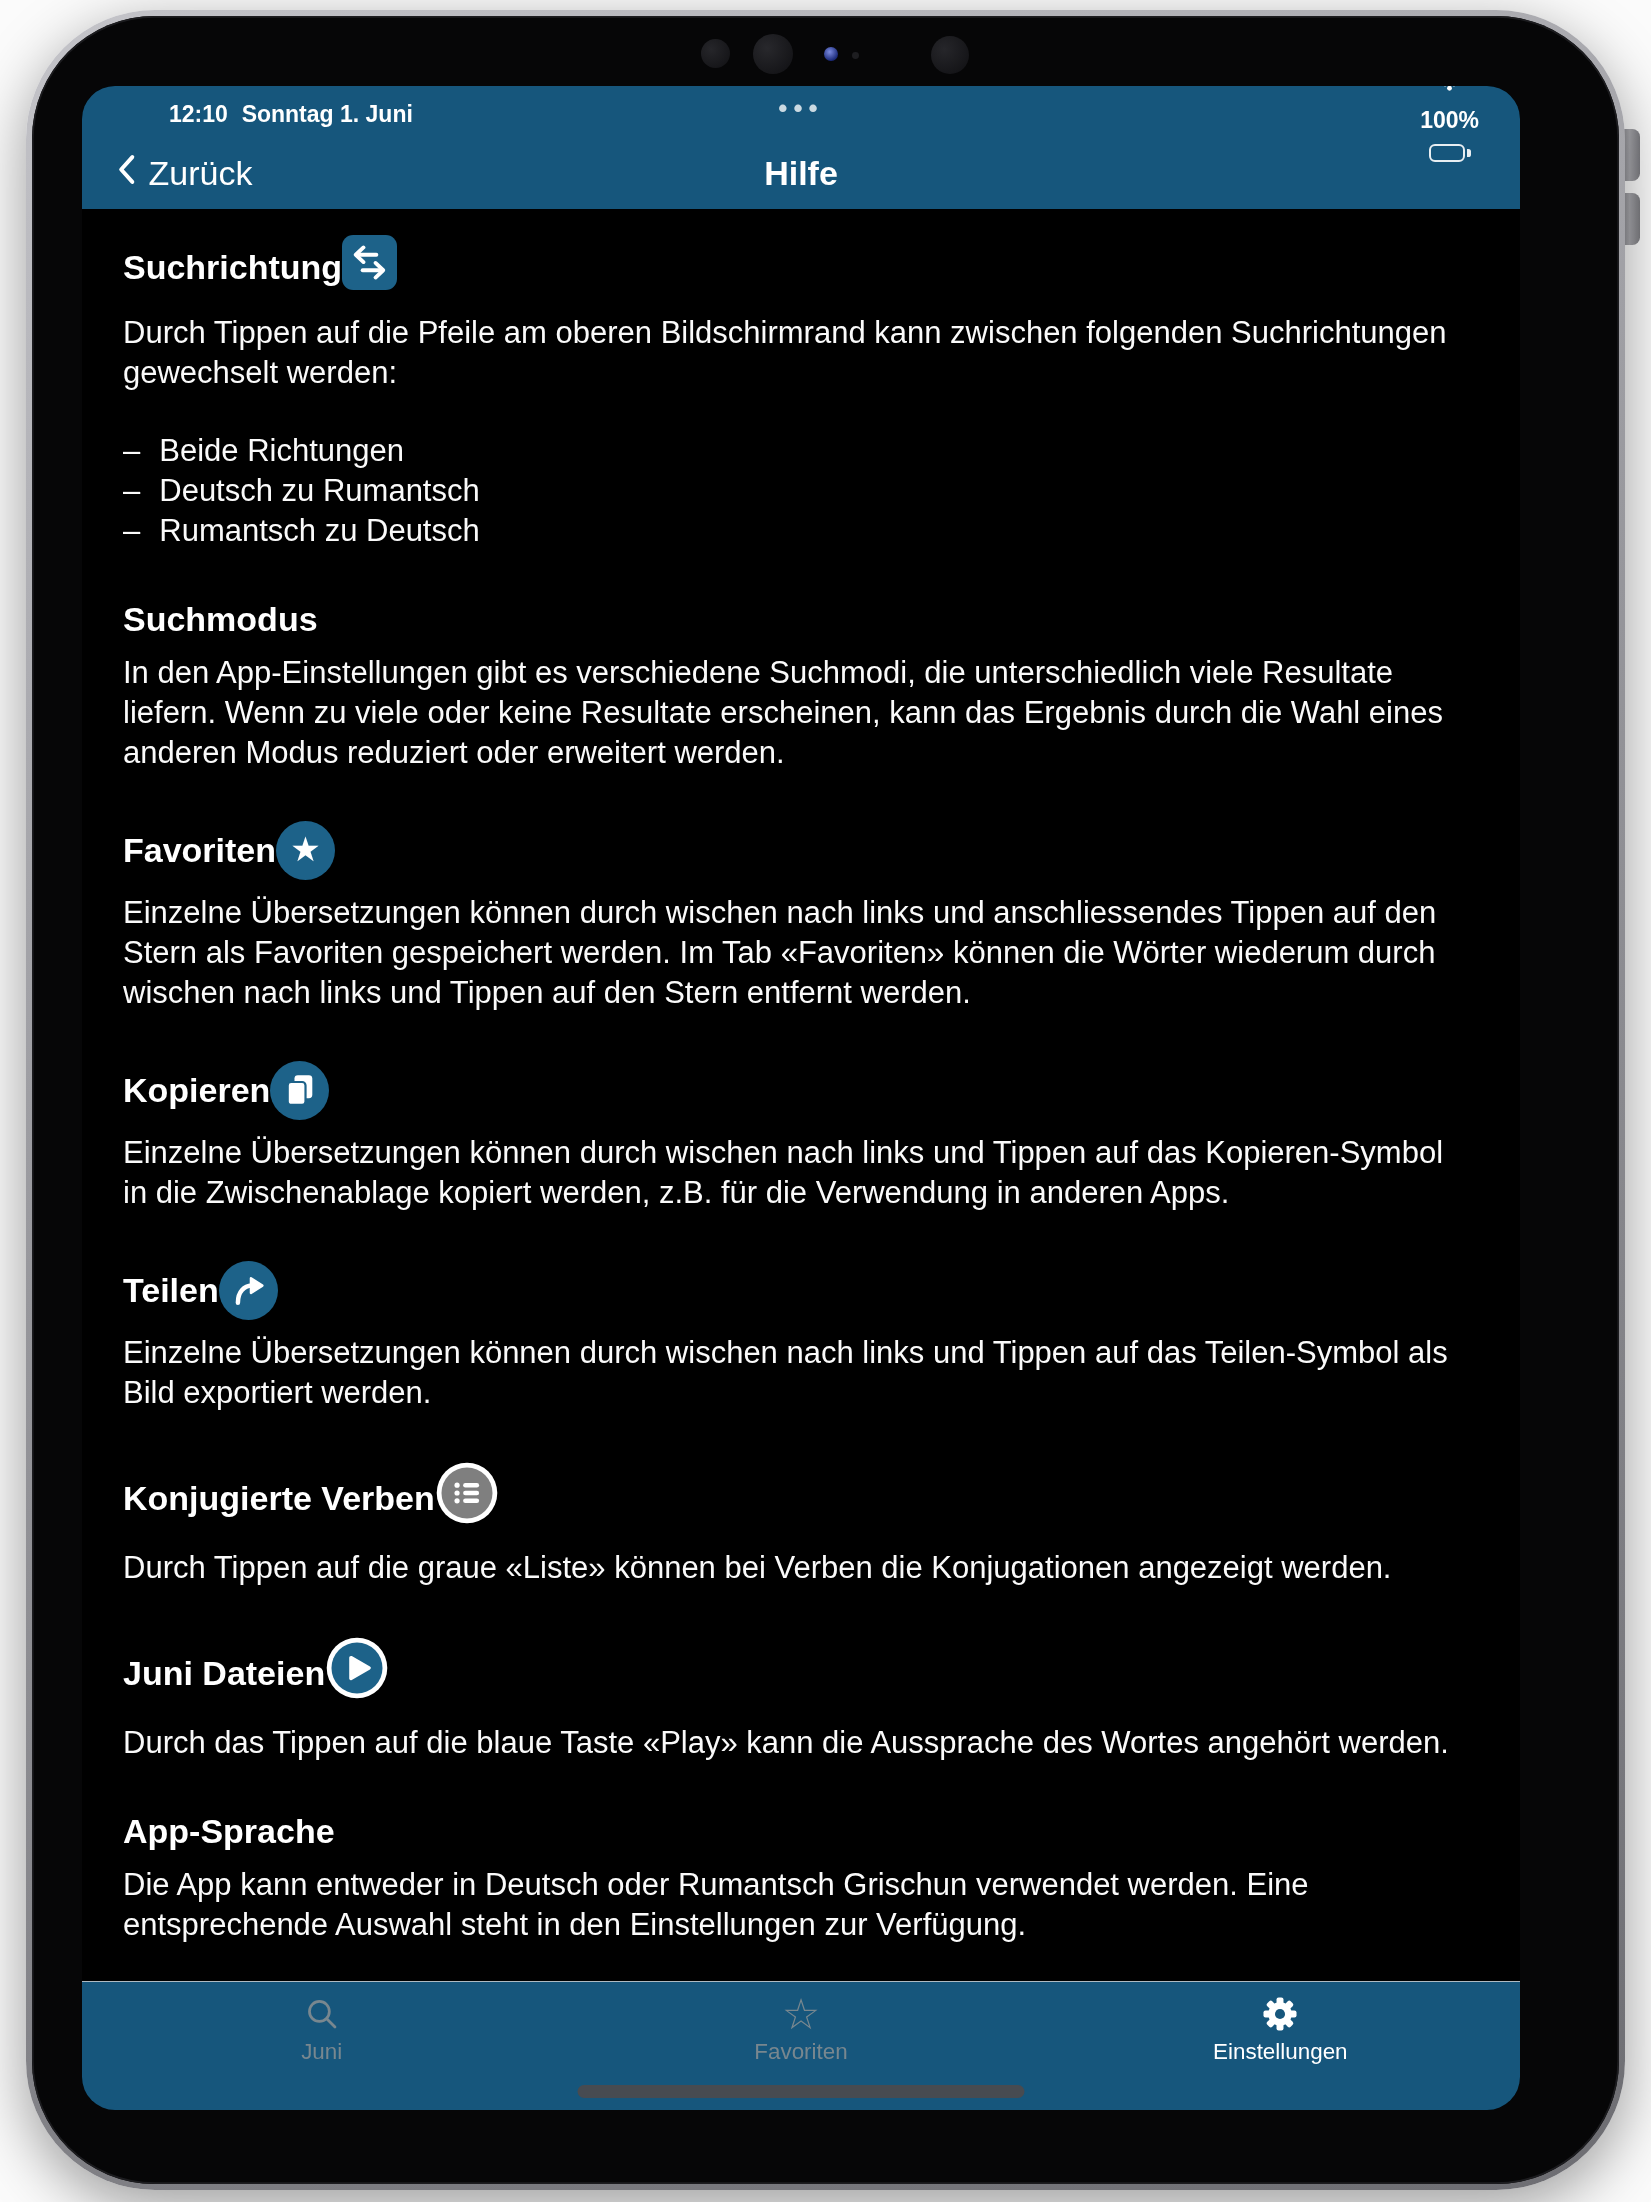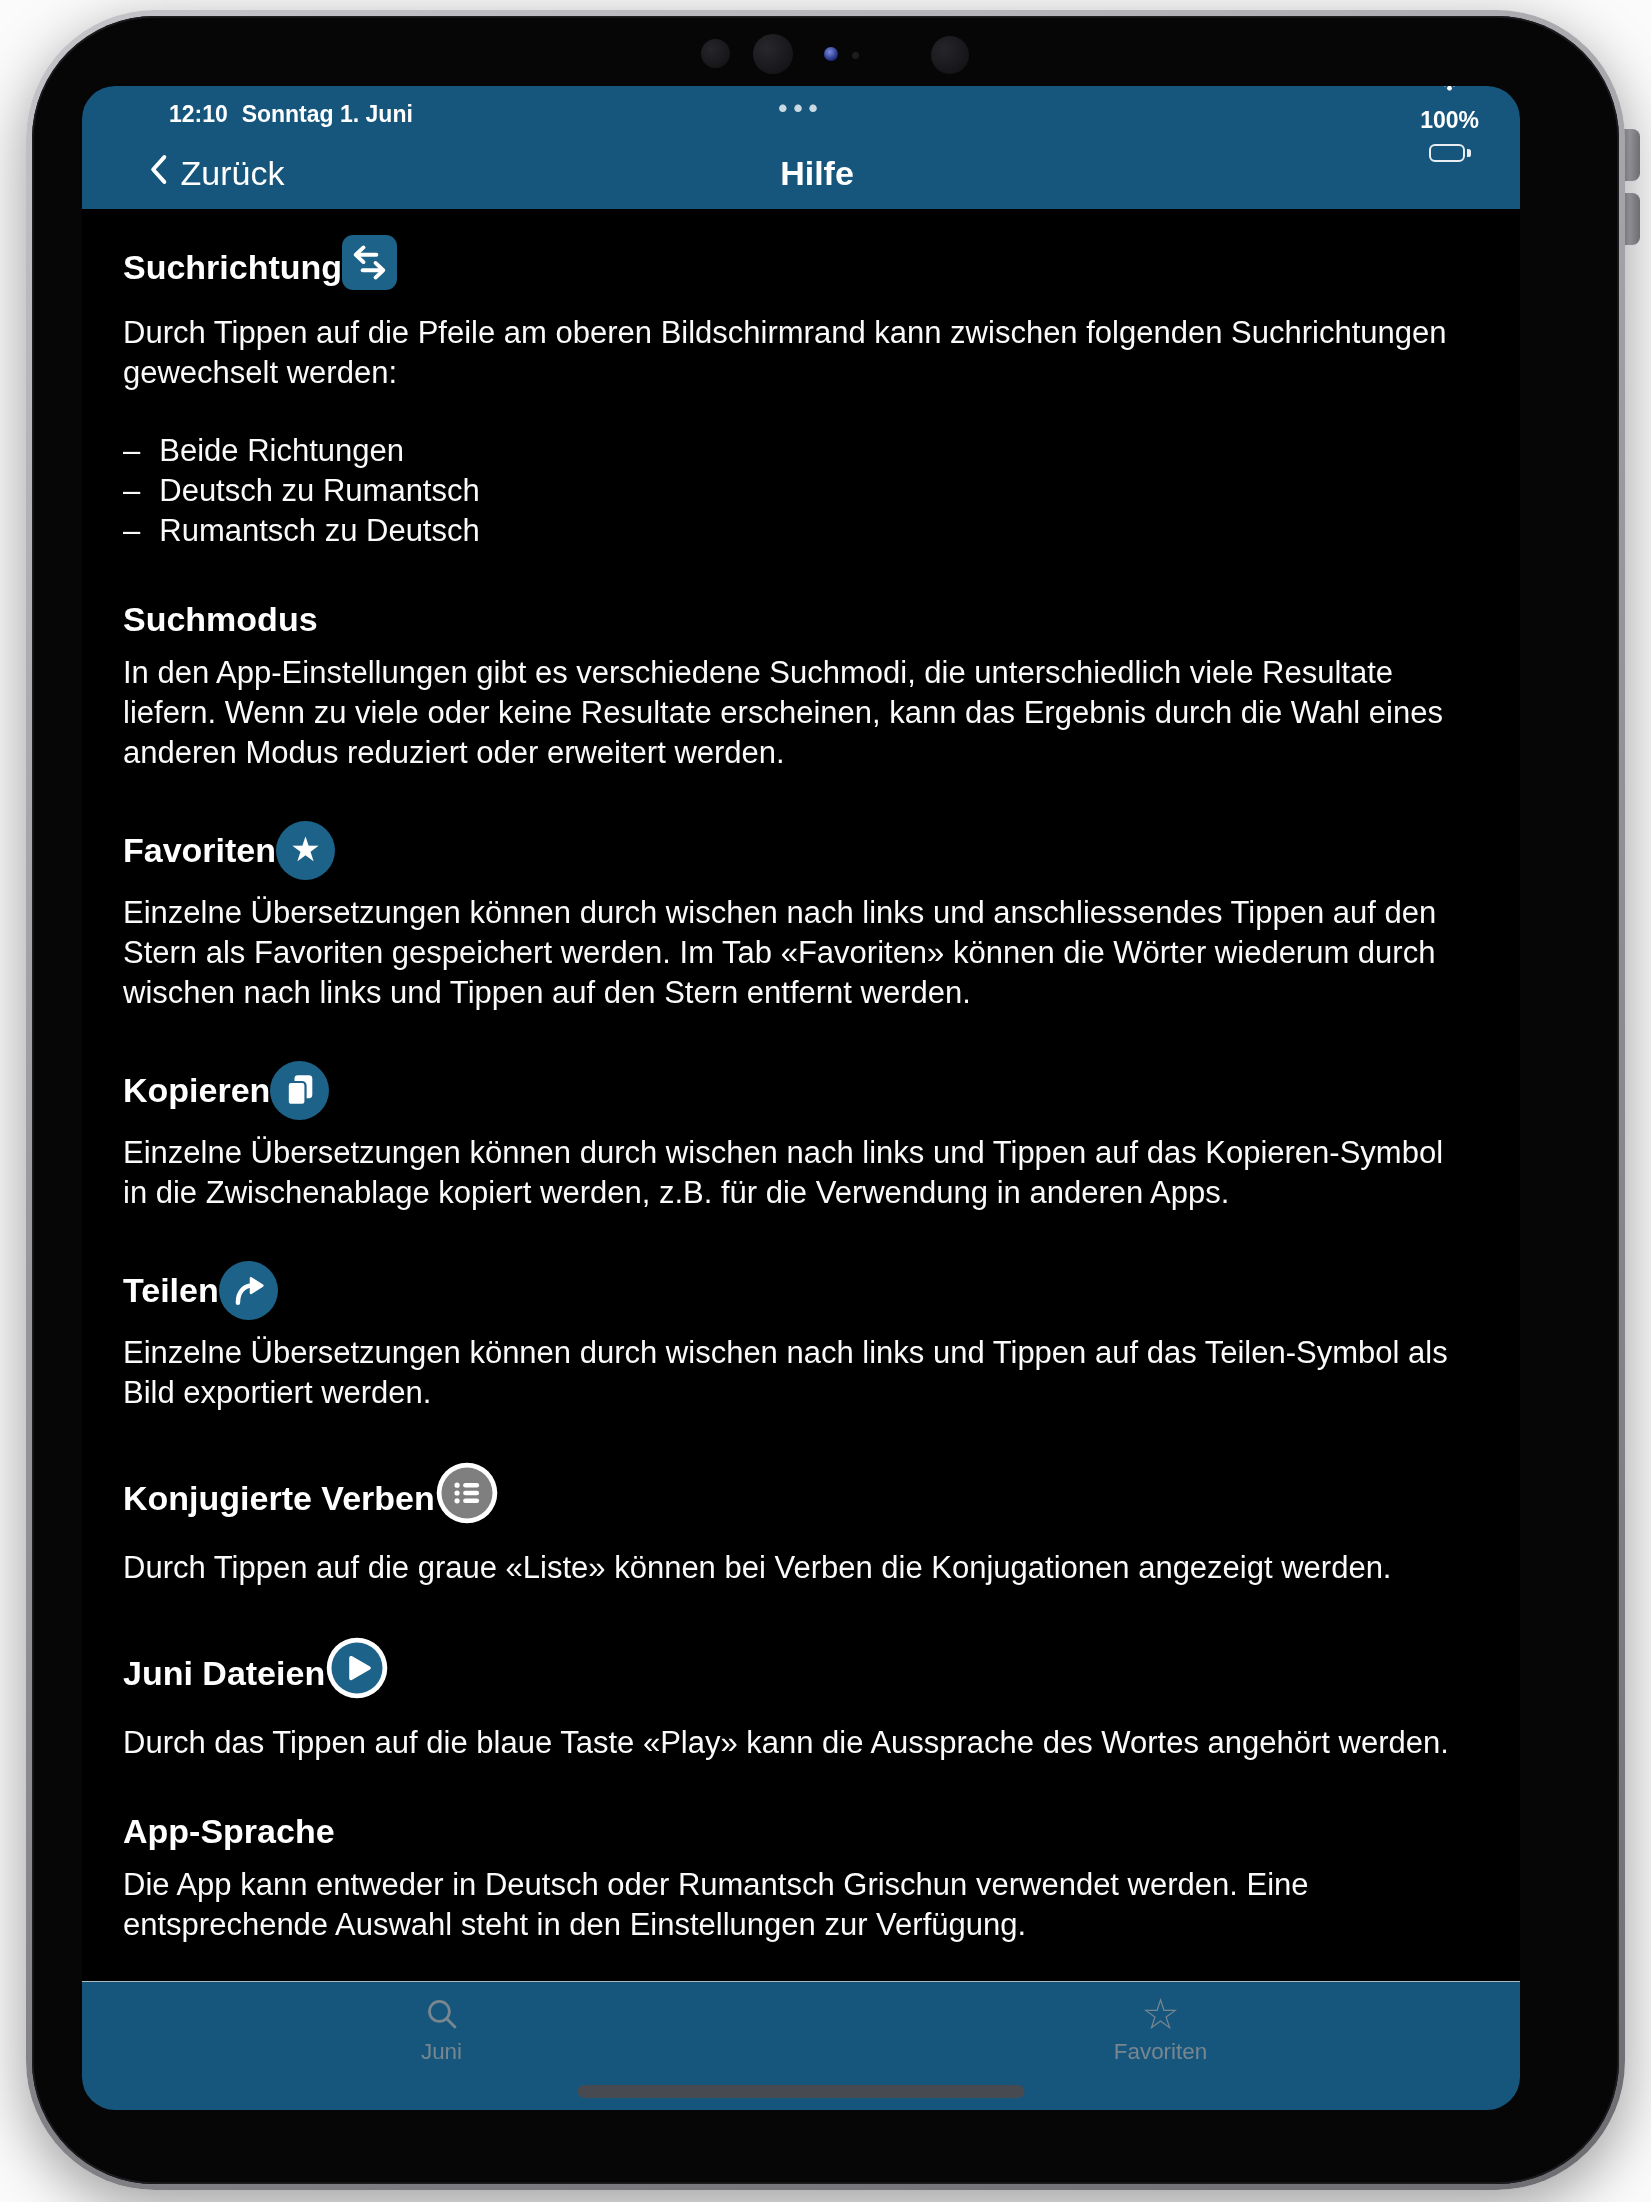--- a/index.html
+++ b/index.html
@@ -34,21 +34,21 @@
   .status-left{display:flex;gap:13.8px;align-items:center;margin-left:44px;}
   .status-time{font-weight:700;}
   .status-center{position:absolute;left:0;right:0;top:6.9px;text-align:center;
     color:rgba(255,255,255,.78);font-size:26px;letter-spacing:6px;font-weight:700;}
   .status-right{display:flex;align-items:center;gap:10.3px;flex-direction:column;}
   .battery{display:flex;align-items:center;gap:2.6px;}
   .battery-body{width:36px;height:18px;border:2.2px solid rgba(255,255,255,.9);border-radius:6px;
     padding:1.7px;box-sizing:border-box;}
   .battery-fill{width:100%;height:100%;background:#fff;border-radius:2.6px;}
   .battery-nub{width:3.4px;height:7.7px;background:rgba(255,255,255,.9);border-radius:0 2.6px 2.6px 0;}
-  .navbar{height:72px;display:flex;align-items:center;padding:0 34px;position:relative;margin-left:32px;}
+  .navbar{height:72px;display:flex;align-items:center;padding:0 34px;position:relative;}
   .back-btn{display:flex;align-items:center;gap:12px;font-size:34px;color:#fff;cursor:pointer;}
   .nav-title{position:absolute;left:0;right:0;text-align:center;font-size:34px;font-weight:700;}
   
   .content{flex:1 1 auto;overflow:hidden;background:#000;color:#fafafa;
     padding:26px 55px 0 41px;font-size:31px;line-height:40px;}
   .section{margin-top:48px;}
   .section:first-child{margin-top:0;}
   .sec-head{display:flex;align-items:center;}
   .sec-title{font-size:34px;font-weight:700;color:#fff;line-height:41px;}
   .sec-body{margin-top:13px;}
@@ -256,18 +256,37 @@
           </svg>
         </span>
         <span class="tab-label">Juni</span>
       </div>
       <div class="tab">
         <span class="tab-icon">
           <span class="tab-star-glyph">☆</span>
         </span>
         <span class="tab-label">Favoriten</span>
       </div>
+      <div class="tab active">
+        <span class="tab-icon">
+          <svg width="40" height="40" viewBox="0 0 46 46">
+            <g fill="#fff" transform="translate(23,23)">
+              <rect x="-4" y="-19" width="8" height="11" rx="2.4"></rect>
+              <rect x="-4" y="-19" width="8" height="11" rx="2.4" transform="rotate(45)"></rect>
+              <rect x="-4" y="-19" width="8" height="11" rx="2.4" transform="rotate(90)"></rect>
+              <rect x="-4" y="-19" width="8" height="11" rx="2.4" transform="rotate(135)"></rect>
+              <rect x="-4" y="-19" width="8" height="11" rx="2.4" transform="rotate(180)"></rect>
+              <rect x="-4" y="-19" width="8" height="11" rx="2.4" transform="rotate(225)"></rect>
+              <rect x="-4" y="-19" width="8" height="11" rx="2.4" transform="rotate(270)"></rect>
+              <rect x="-4" y="-19" width="8" height="11" rx="2.4" transform="rotate(315)"></rect>
+              <circle r="13.5"></circle>
+              <circle r="5.8" fill="#16567c"></circle>
+            </g>
+          </svg>
+        </span>
+        <span class="tab-label">Einstellungen</span>
+      </div>
       <div class="home-indicator"></div>
     </div>
 
   </div>
 </div>
 
 
 </body></html>

